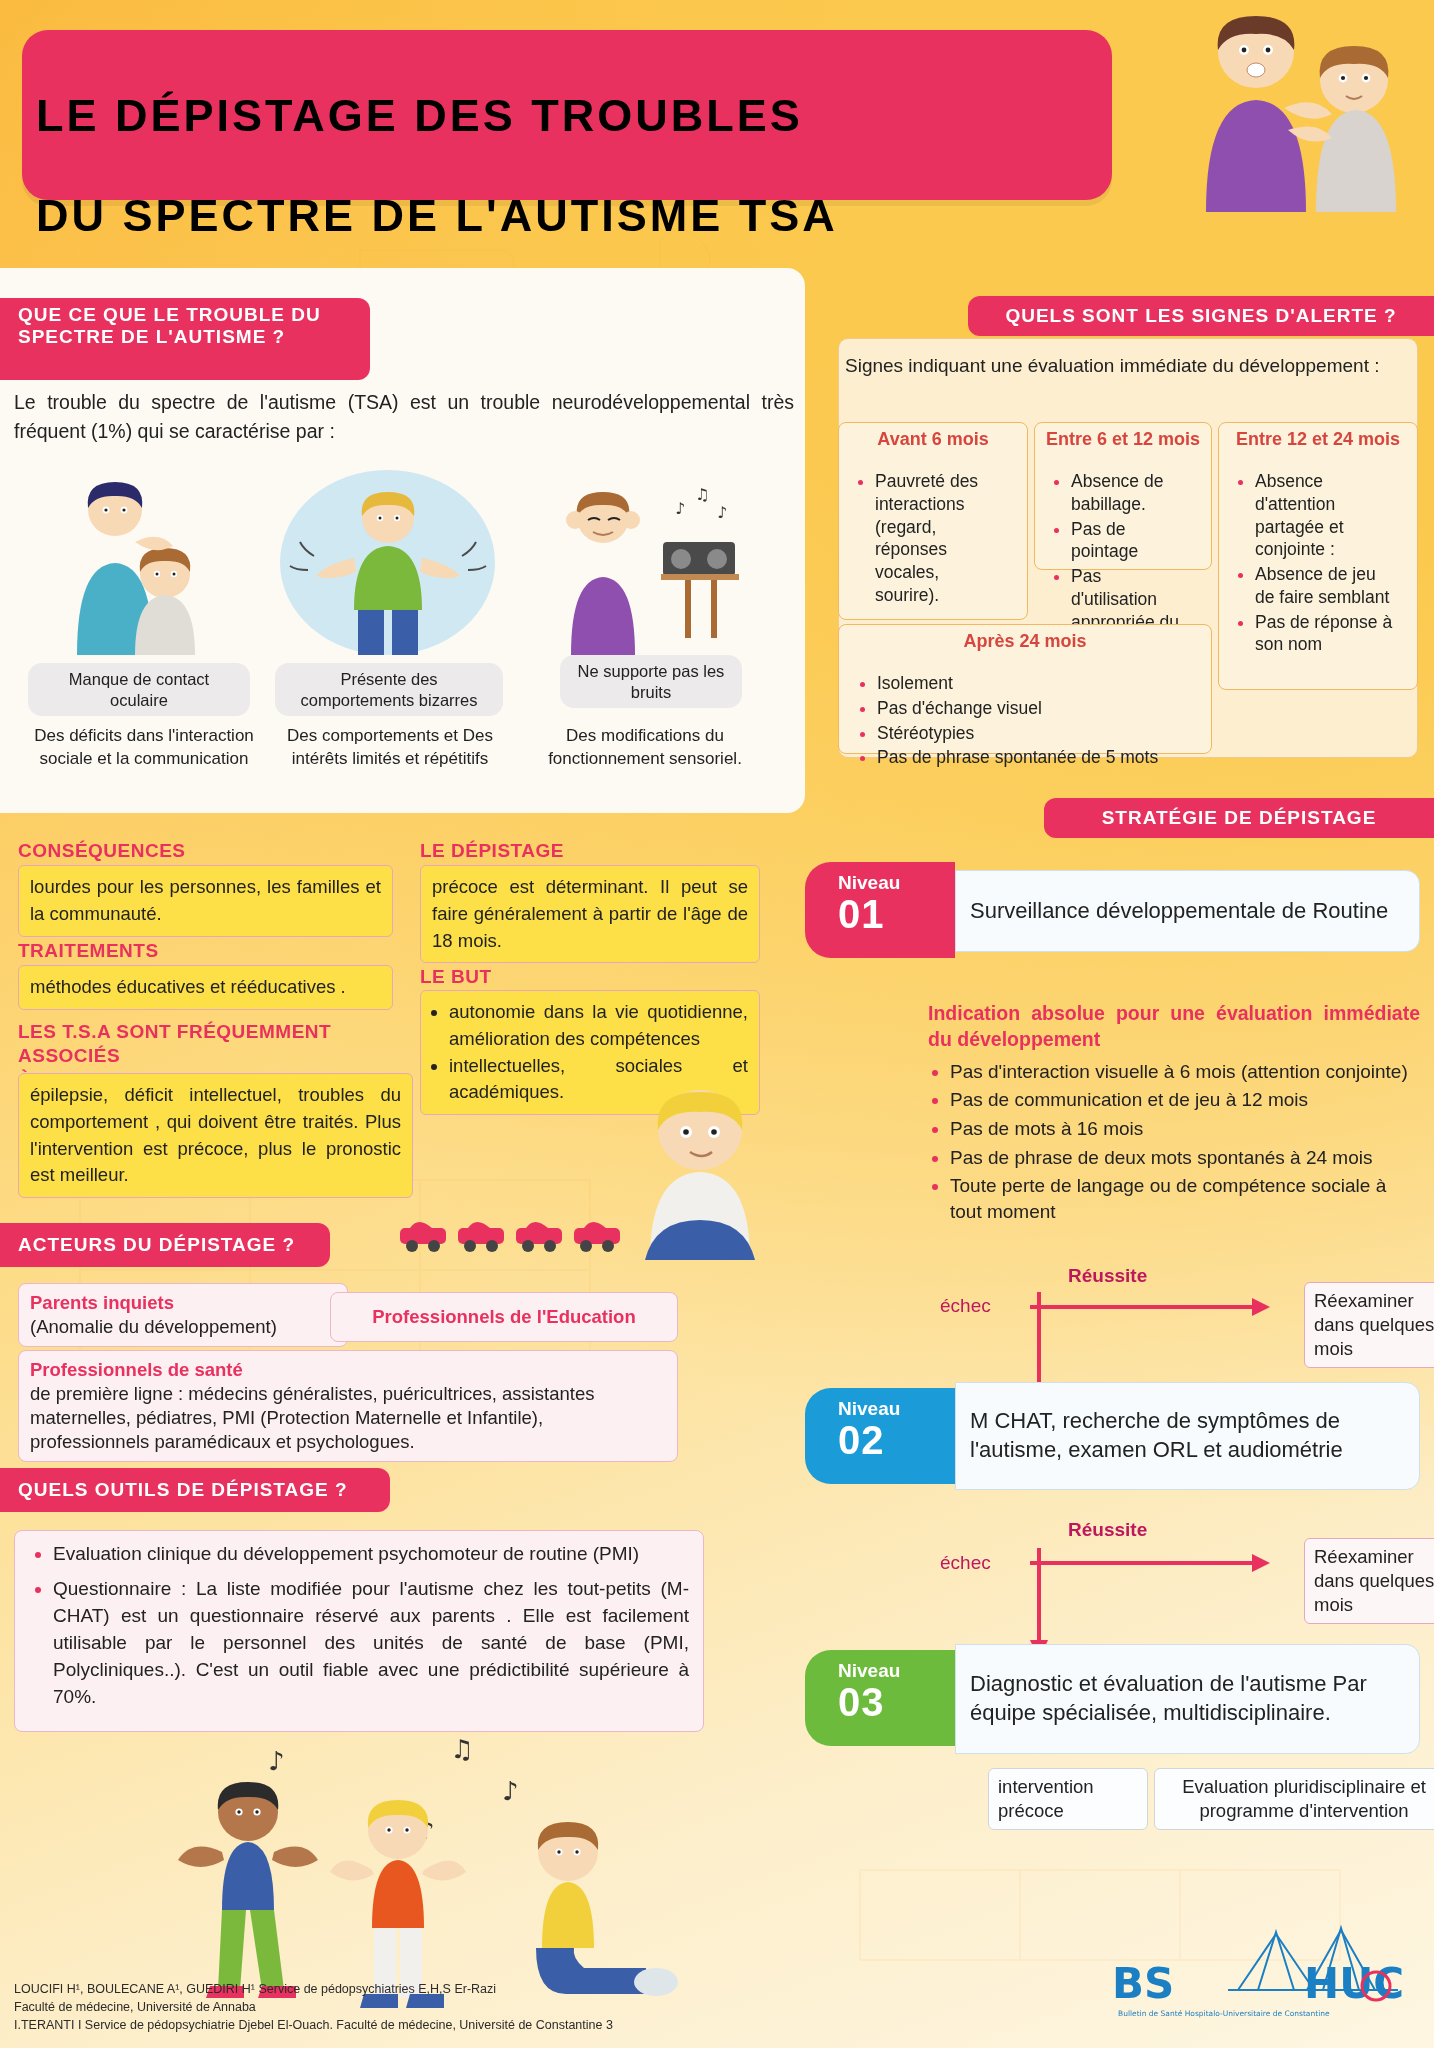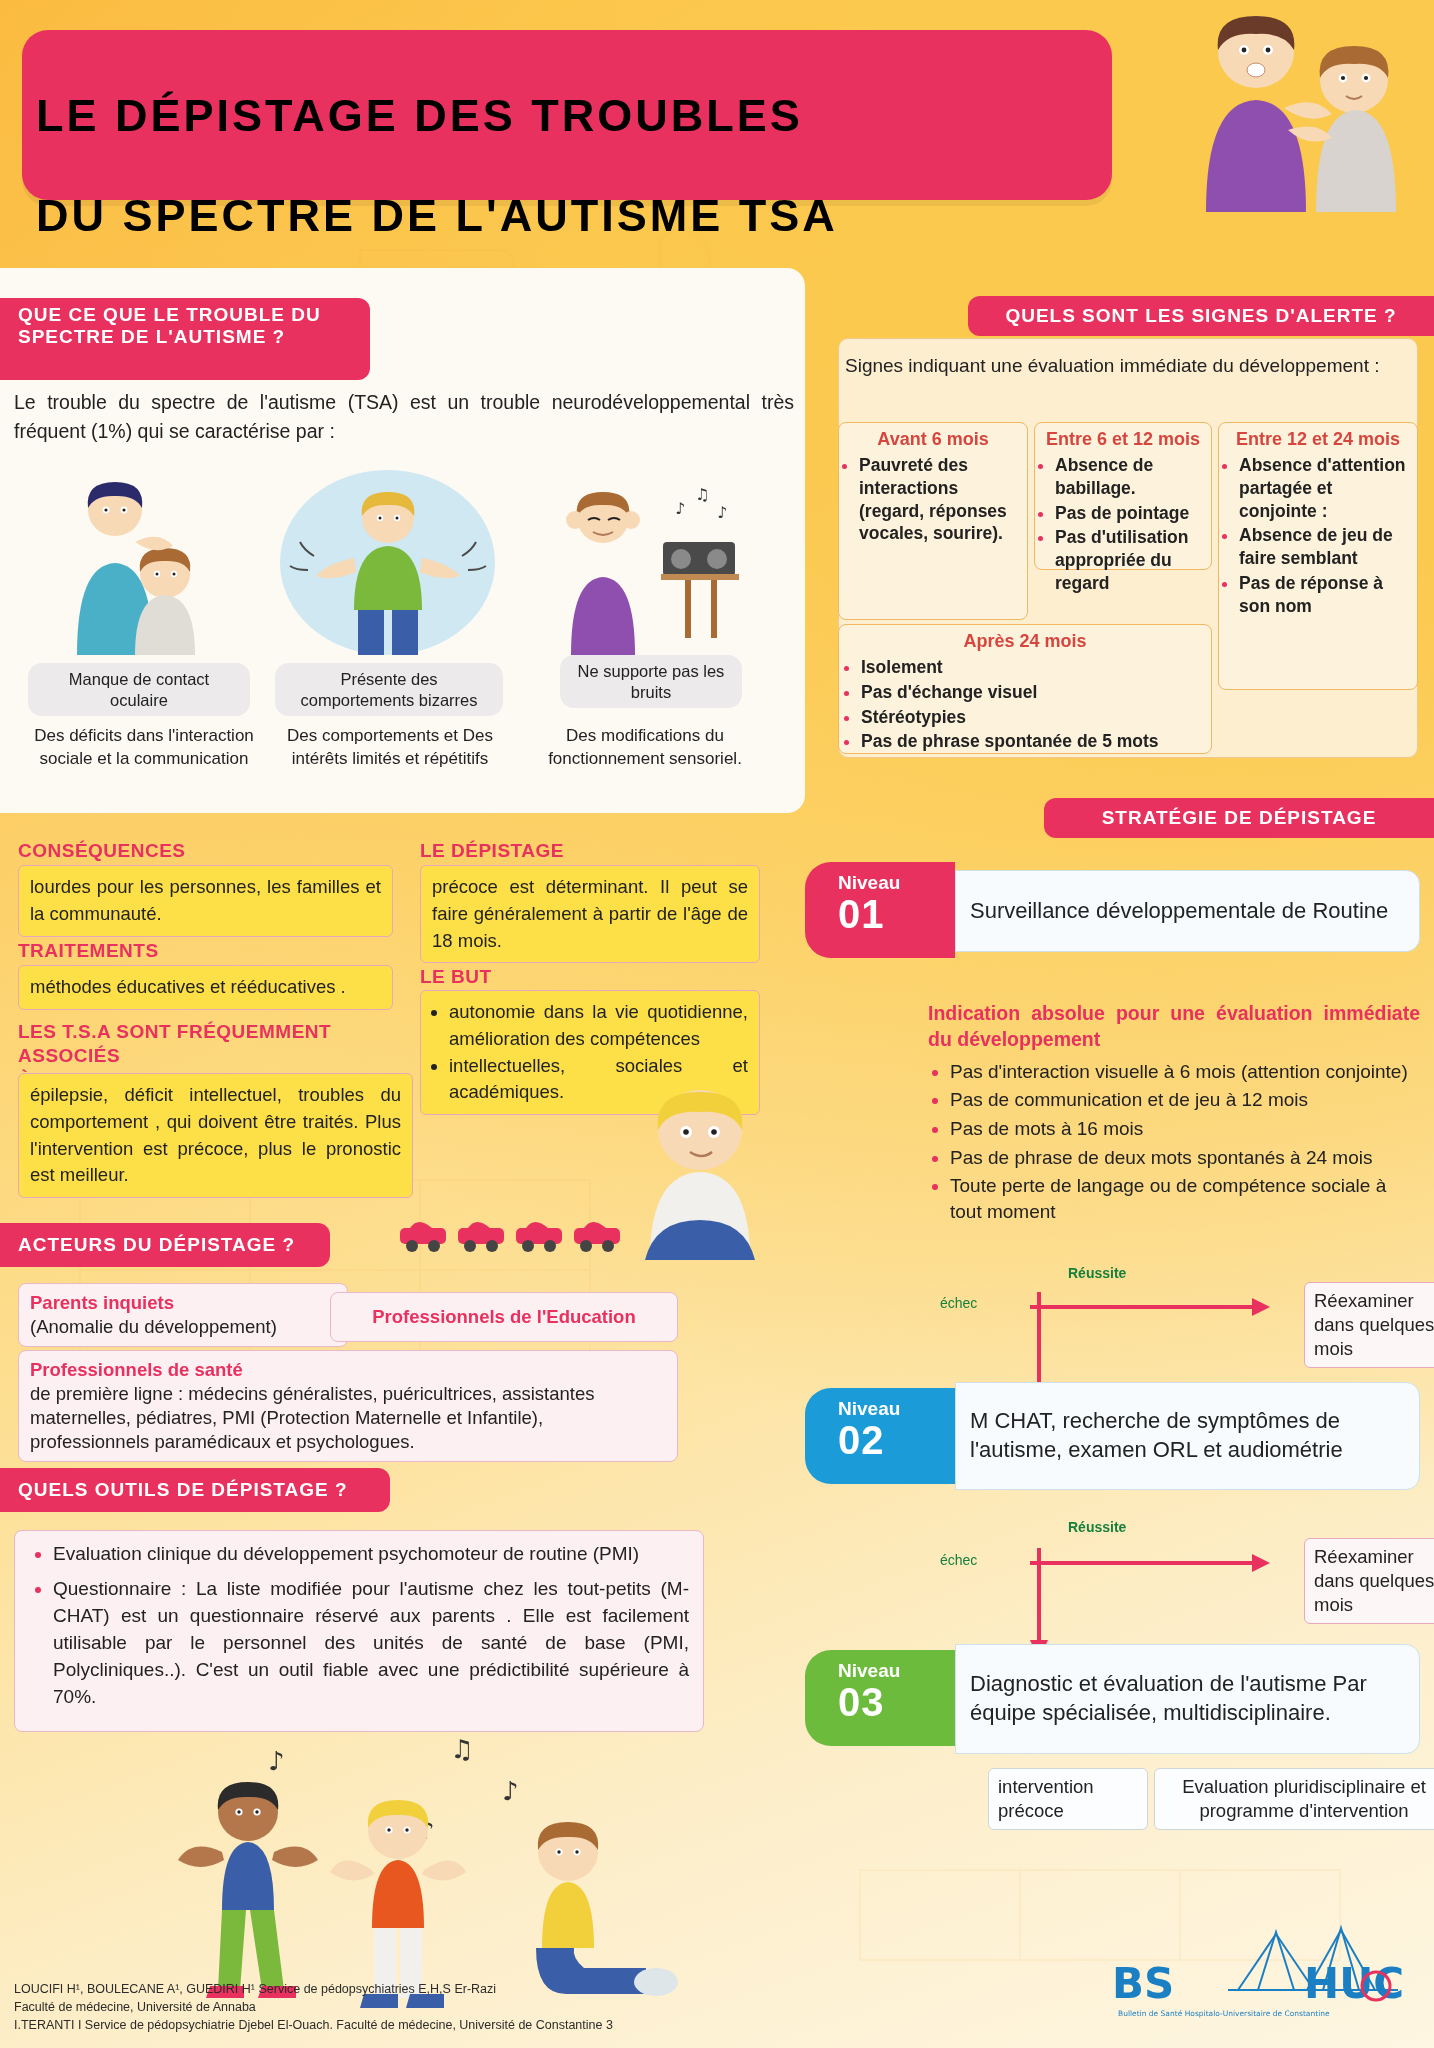--- a/index.html
+++ b/index.html
@@ -88,21 +88,21 @@
     line-height:1.45; text-align:justify;
   }
   
   .alert-panel {
     position:absolute; left:838px; top:338px; width:580px; height:420px;
     background:#fdeecf; border:1px solid #f2c98c; border-radius:10px;
   }
   .alert-intro { position:absolute; left:845px; top:352px; width:560px; font-size:19px; color:#222; line-height:1.5; text-align:justify;}
   .agebox { position:absolute; border:1px solid #f0b860; background:#fdf3dc; border-radius:8px; }
   .agebox h4 { margin:0; padding:6px 4px 2px; text-align:center; color:#d6463f; font-size:18px; font-weight:bold;}
-  .agebox ul { margin:0; padding:2px 6px 6px 20px;font-weight:bold; }
+  .agebox ul { margin:16px; padding:2px 6px 6px 20px; }
   .agebox li { font-size:17.5px; color:#222; line-height:1.3; margin-bottom:2px; }
   .agebox li::marker { color:#e8315e; }
   .ab1 { left:838px; top:422px; width:190px; height:198px; }
   .ab2 { left:1034px; top:422px; width:178px; height:148px; }
   .ab3 { left:1218px; top:422px; width:200px; height:268px; }
   .ab4 { left:838px; top:624px; width:374px; height:130px; }
   .ab4 h4 { color:#d6463f; }
 
   
   .lvl { position:absolute; color:#fff; font-weight:bold; }
@@ -113,21 +113,21 @@
     position:absolute; background:#f7fbfd; border:1px solid #cfe0ea;
     border-radius:0 14px 14px 0; font-size:22px; color:#222; line-height:1.3;
     padding:10px 14px;
   }
   .ind-panel { position:absolute; left:928px; top:1000px; width:492px; }
   .ind-title { color:#e8315e; font-weight:bold; font-size:19.5px; line-height:1.35; text-align:justify;}
   .ind-panel ul { margin:6px 0 0; padding-left:22px; }
   .ind-panel li { font-size:19px; color:#222; line-height:1.35; margin-bottom:3px; }
   .ind-panel li::marker { color:#e8315e; }
 
-  .flowlbl { position:absolute; font-size:14px; color:#15803d; }
+  .flowlbl { position:absolute; font-size:19px; color:#be185d; }
   .flowbox {
     position:absolute; background:#fdf6f7; border:1px solid #e8a8bb;
     border-radius:6px; padding:6px 9px; font-size:18.5px; color:#222; line-height:1.3;margin-left:32px;
   }
   .arrow-down, .arrow-right { position:absolute; }
 
   
   .act-tag {
     position:absolute; border-radius:8px; font-size:18.5px; line-height:1.3;
   }

